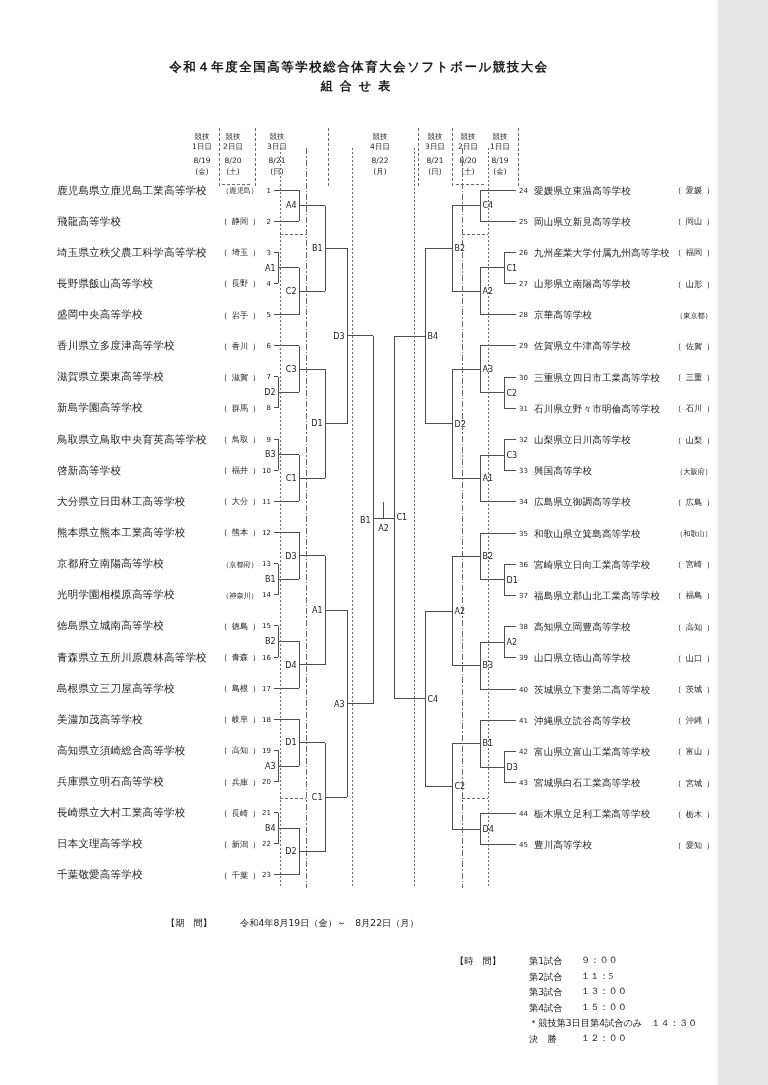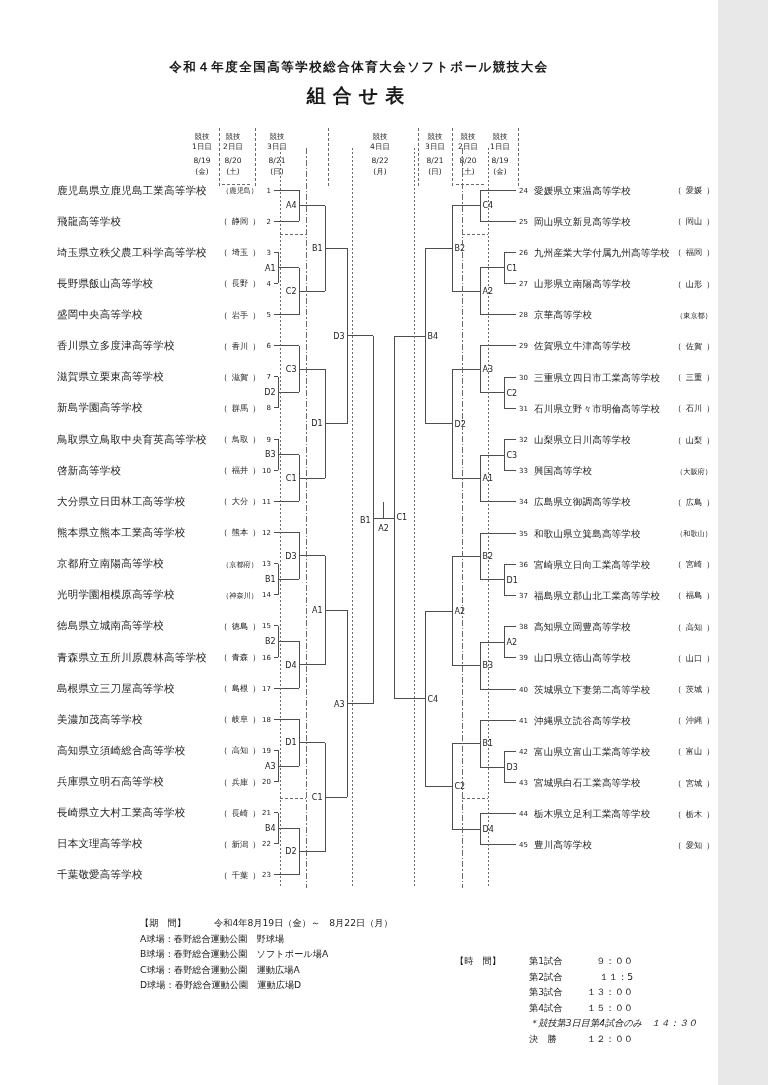--- a/index.html
+++ b/index.html
@@ -1,40 +1,40 @@
 <!DOCTYPE html>
 <html><head>
 <meta charset="utf-8">
 <style>
   html,body{margin:0;padding:0;background:#e8e8e8;}
   .page{position:relative;width:696px;height:1085px;background:#ffffff;overflow:hidden;
         font-family:"DejaVu Sans","Liberation Sans",sans-serif;color:#1a1a1a;padding-left:22px;}
   .title-block{position:absolute;top:56px;left:0;width:100%;text-align:center;}
   .t1{font-size:12.5px;font-weight:600;letter-spacing:1.5px;line-height:22px;}
-  .t2{font-size:19px;font-weight:700;letter-spacing:7px;margin-top:5px;}
+  .t2{font-size:12px;font-weight:700;letter-spacing:7px;}
   svg{position:absolute;left:0;top:0;}
   svg line{shape-rendering:crispEdges;}
   .bl{stroke:#4d4d4d;stroke-width:1;}
   .dot{stroke:#6a6a6a;stroke-width:1;stroke-dasharray:1.5 2.5;}
   .ddot{stroke:#6a6a6a;stroke-width:1;stroke-dasharray:6 2 1.5 2;}
   .dash{stroke:#6a6a6a;stroke-width:1;stroke-dasharray:3 2;}
   text{fill:#1c1c1c;}
   .seed{font-size:7px;}
   .tname{letter-spacing:0.2px;}
   .mcode{font-size:8px;paint-order:stroke;stroke:#ffffff;stroke-width:2.5px;}
   .hdr{font-size:7.5px;}
   .footer-area{position:absolute;font-size:9.2px;line-height:15.5px;}
-  .f-left{left:140px;top:915px;width:330px;}
+  .f-left{left:166px;top:915px;width:330px;}
   .f-right{left:455px;top:953px;width:300px;display:flex;align-items:flex-start;gap:16px;}
   .f-row{display:flex;gap:16px;}
   .f-label{white-space:nowrap;flex:0 0 58px;}
   .t-row{display:flex;}
   .t-name{flex:0 0 52px;}
-  .t-time{flex:0 0 52px;text-align:right;}
-  .t-note{white-space:nowrap;font-style:italic;}
+  .t-time{flex:0 0 52px;text-align:left;font-family:Liberation Serif, serif;}
+  .t-note{white-space:nowrap;}
 </style>
 </head>
 <body>
 
 <div class="page">
 
   <div class="title-block">
     <div class="t1">令和４年度全国高等学校総合体育大会ソフトボール競技大会</div>
     <div class="t2">組合せ表</div>
   </div>
@@ -397,26 +397,20 @@
       <line x1="222" y1="184" x2="252" y2="184" class="dash"></line>
       <line x1="456" y1="184" x2="486" y2="184" class="dash"></line>
     </svg>
 
   <div class="footer-area f-left">
     <div class="f-row">
       <span class="f-label">【期　間】</span>
       <span>令和4年8月19日（金）～　8月22日（月）</span>
     </div>
     <div class="f-row">
-      <div id="venues">
-          <div>A球場：春野総合運動公園　野球場</div>
-          <div>B球場：春野総合運動公園　ソフトボール場A</div>
-          <div>C球場：春野総合運動公園　運動広場A</div>
-          <div>D球場：春野総合運動公園　運動広場D</div>
-        </div>
     </div>
   </div>
 
   <div class="footer-area f-right">
     <span class="f-label">【時　間】</span>
     <div id="times-col">
         <div class="t-row">
           <span class="t-name">第1試合</span>
           <span class="t-time">９：００</span>
         </div>

